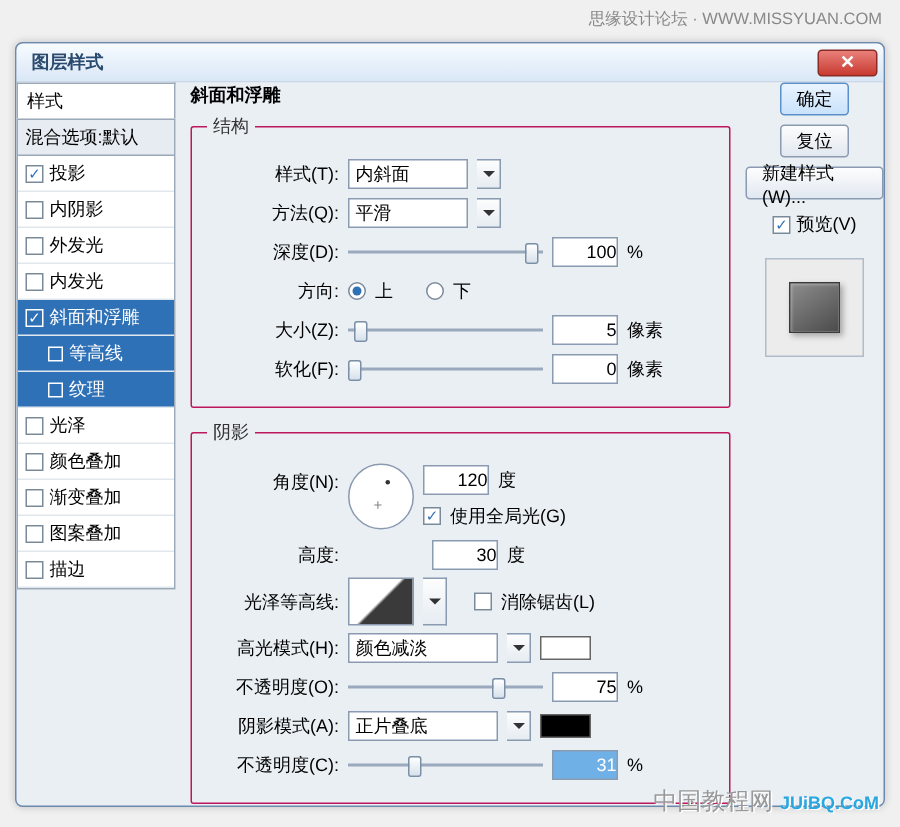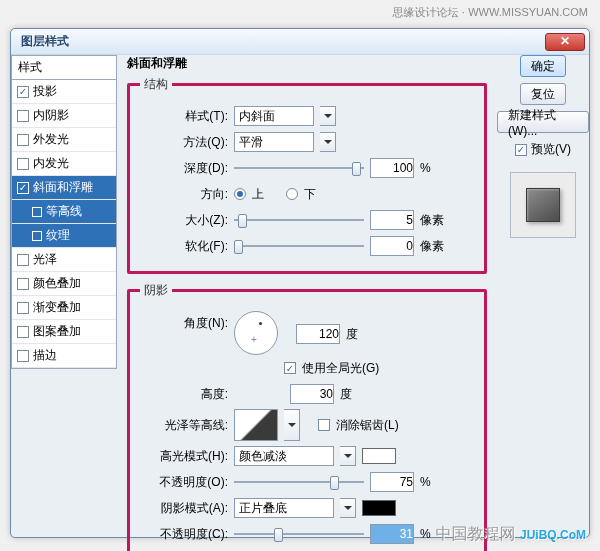--- a/index.html
+++ b/index.html
@@ -20,21 +20,21 @@
 .style-row.sub { padding-left: 20px; font-size: 11px; }
 .style-row.blend { background: #e6ecf2; border-bottom: 1px solid #9aa8b8; }
 .ck { width: 12px; height: 12px; border: 1px solid #7a8a9a; background: #fff; display: inline-flex; align-items: center; justify-content: center; }
 .ck.checked::after { content: "✓"; font-size: 10px; color: #2f71b7; }
 .style-row.selected .ck.checked::after { color: #fff; }
 .style-row.selected .ck { border-color: #fff; background: transparent; }
 .subicon { width: 10px; height: 10px; border: 1px solid #8aa; background: #eef; display: inline-block; }
 .style-row.selected .subicon { border-color: #fff; background: transparent; }
 .midcol { flex: 1; }
 .section-title { font-weight: bold; margin-bottom: 4px; }
-fieldset { border: 3px solid #be185d; border-radius: 2px; margin-bottom: 8px; padding: 8px 10px 10px; }
+fieldset { border: 1px solid #be185d; border-radius: 2px; margin-bottom: 8px; padding: 8px 10px 10px; }
 legend { padding: 0 4px; color: #333; }
 .row { display: flex; align-items: center; gap: 6px; margin: 4px 0; min-height: 22px; }
 .lbl { width: 88px; text-align: right; }
 .sel { height: 20px; border: 1px solid #8a9ab0; background: #fff; padding: 0 4px; display: flex; align-items: center; min-width: 80px; }
 .dropbtn { width: 16px; height: 20px; border: 1px solid #8a9ab0; border-left: none; background: linear-gradient(#fdfdfd,#e6ecf2); display: flex; align-items: center; justify-content: center; }
 .dropbtn::after { content: ""; border: 4px solid transparent; border-top-color: #333; margin-top: 3px; }
 .slider { position: relative; width: 130px; height: 14px; }
 .slider .track { position: absolute; top: 6px; left: 0; right: 0; height: 2px; background: #9aaabc; }
 .slider .thumb { position: absolute; top: 1px; width: 9px; height: 14px; background: linear-gradient(#fff,#d7e1eb); border: 1px solid #7a8fa6; border-radius: 2px; }
 .numbox { width: 44px; height: 20px; border: 1px solid #8a9ab0; background: #fff; text-align: right; line-height: 18px; }
@@ -62,20 +62,21 @@
 <div class="dialog">
   <div class="titlebar">
     <span class="titlebar-text">图层样式</span>
     <div class="closebtn">✕</div>
   </div>
   <div class="body">
 
     <div class="leftcol">
       <div class="styles-head">样式</div>
       <div class="styles-list">
+        <div class="style-row blend">混合选项:默认</div>
         <div id="style-rows">
             <div class="style-row">
               <span class="ck checked"></span>
               <span>投影</span>
             </div>
             <div class="style-row">
               <span class="ck"></span>
               <span>内阴影</span>
             </div>
             <div class="style-row">
@@ -176,21 +177,21 @@
 
       <fieldset>
         <legend>阴影</legend>
         <div class="row" style="align-items:flex-start">
           <span class="lbl" style="padding-top:4px">角度(N):</span>
           <div class="anglewheel">
               <div class="dot"></div>
               <div class="cross">+</div>
             </div>
           <div>
-            <div class="row" style="margin:12px">
+            <div class="row" style="margin:0">
               <div class="numbox">120</div>
               <span>度</span>
             </div>
             <div class="row" style="margin:2px 0 0">
               <span class="ck checked"></span>
               <span>使用全局光(G)</span>
             </div>
           </div>
         </div>
         <div class="row">

